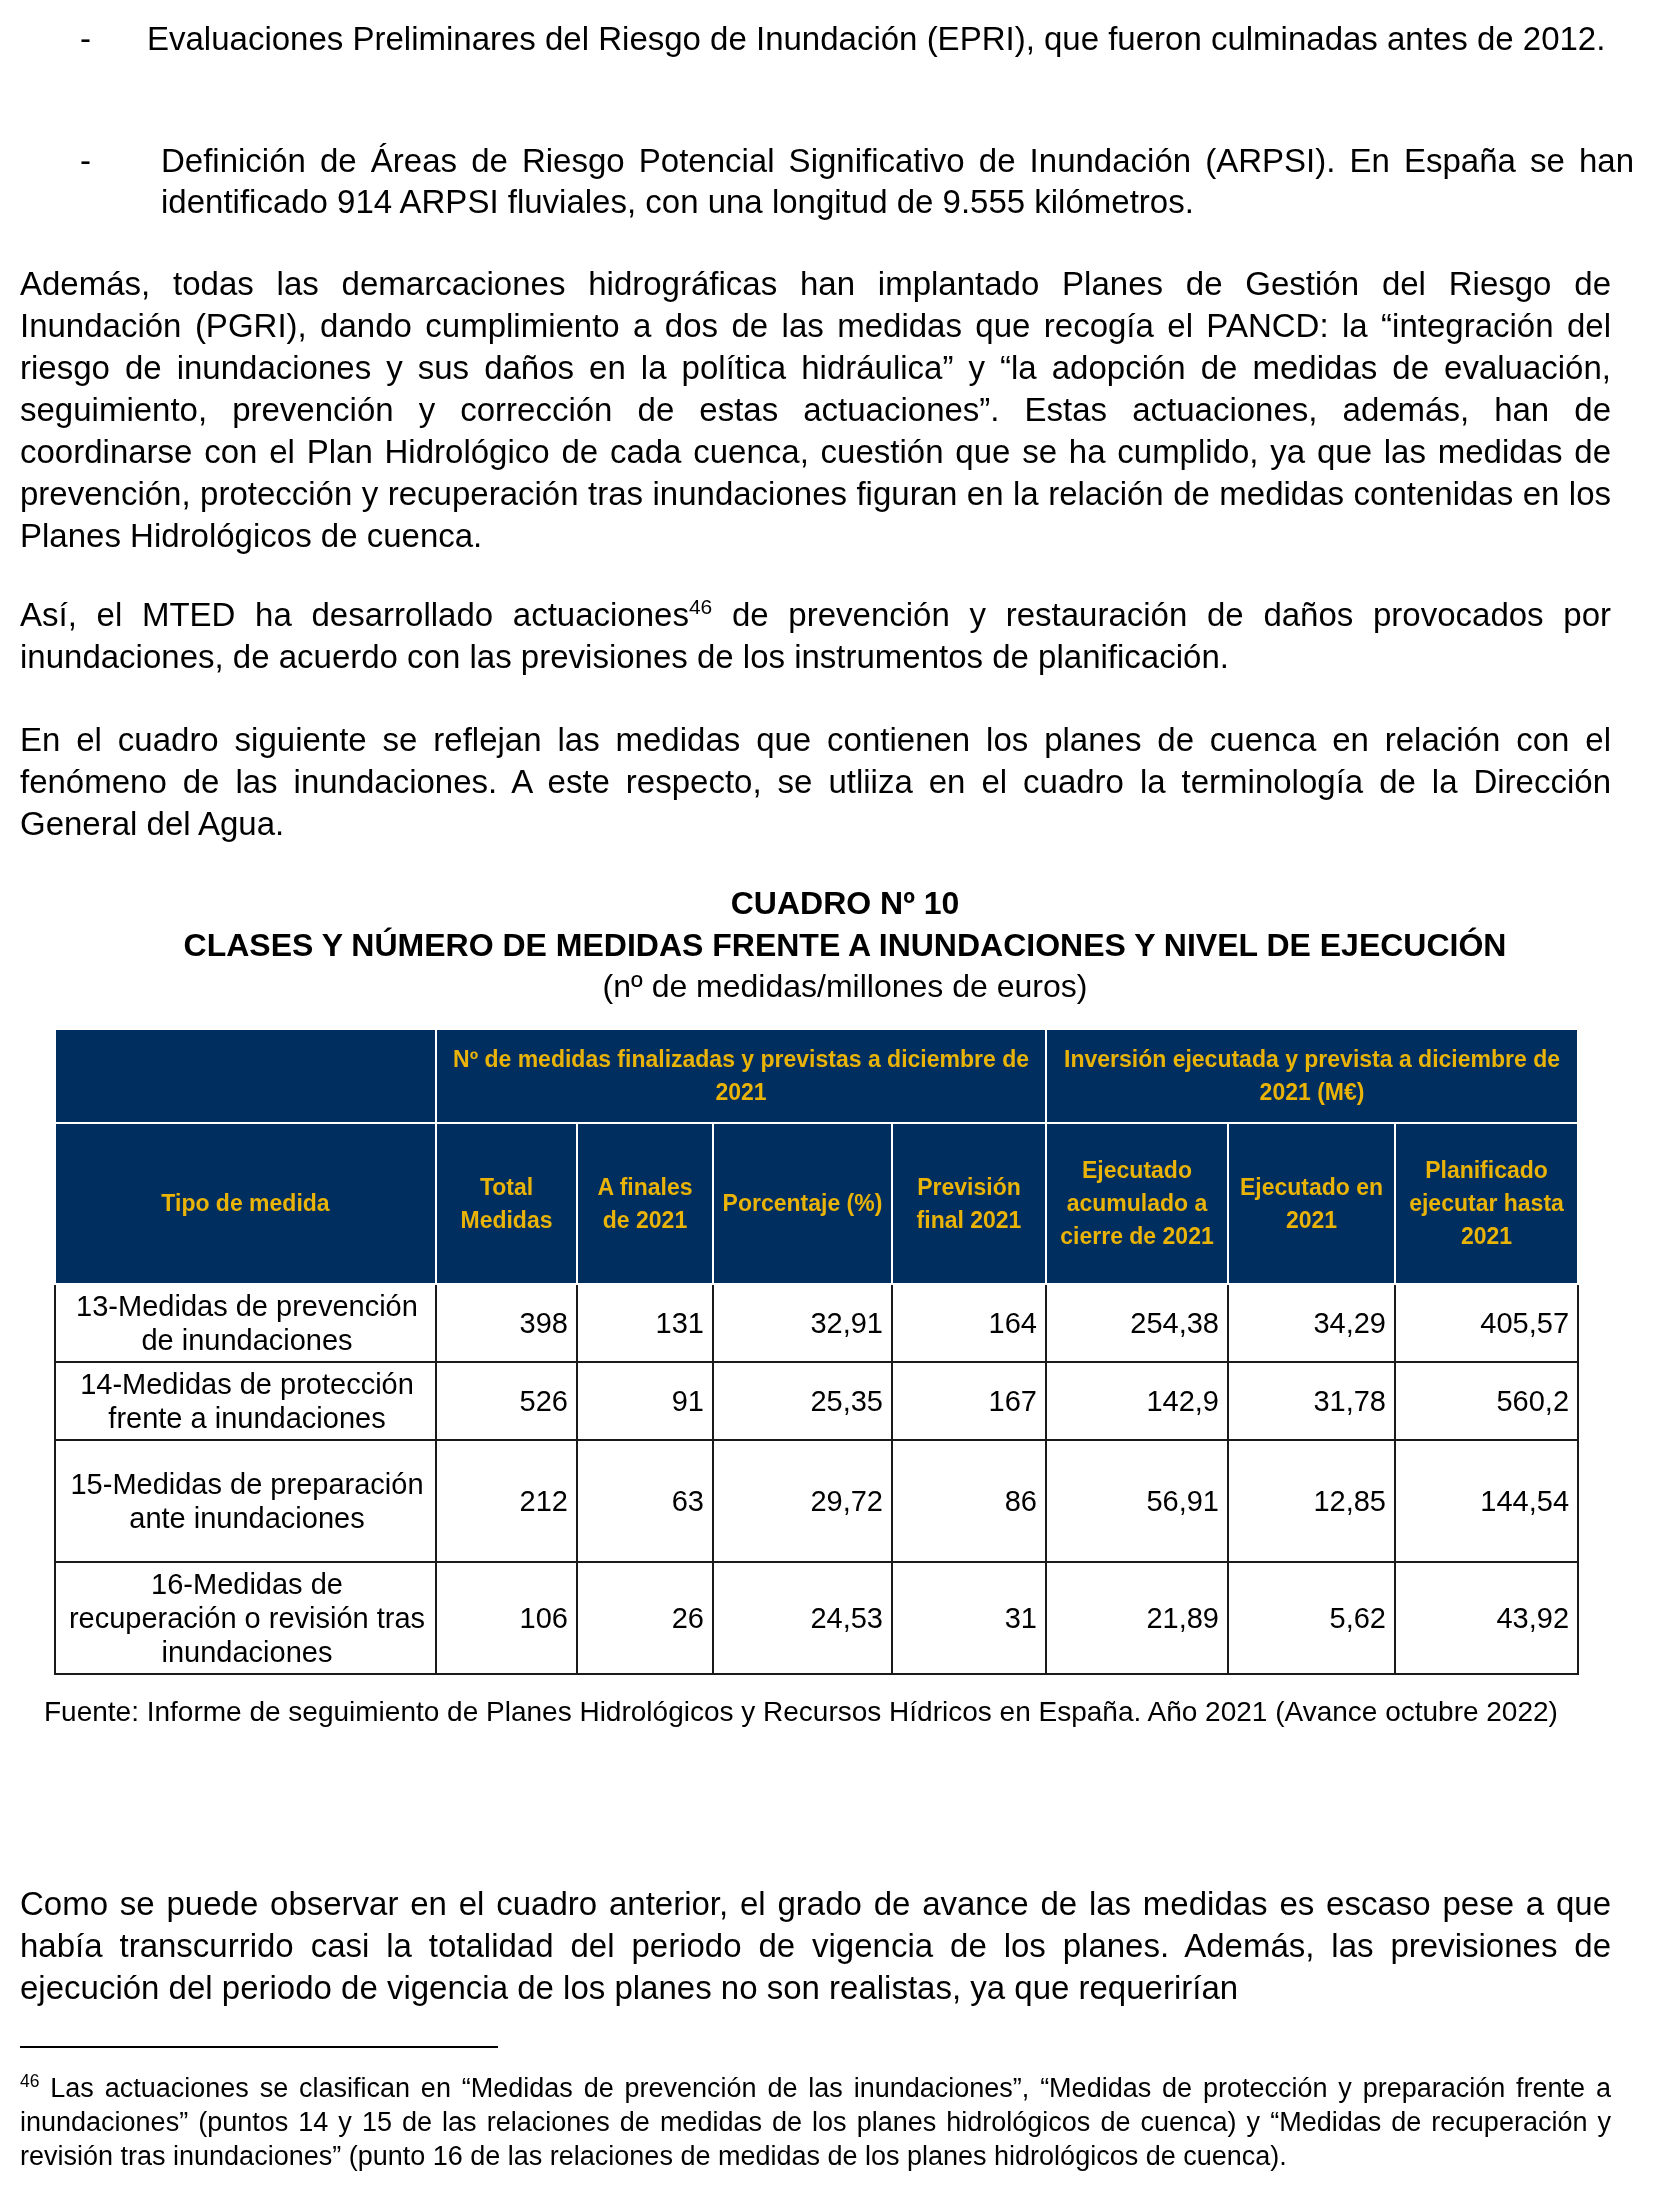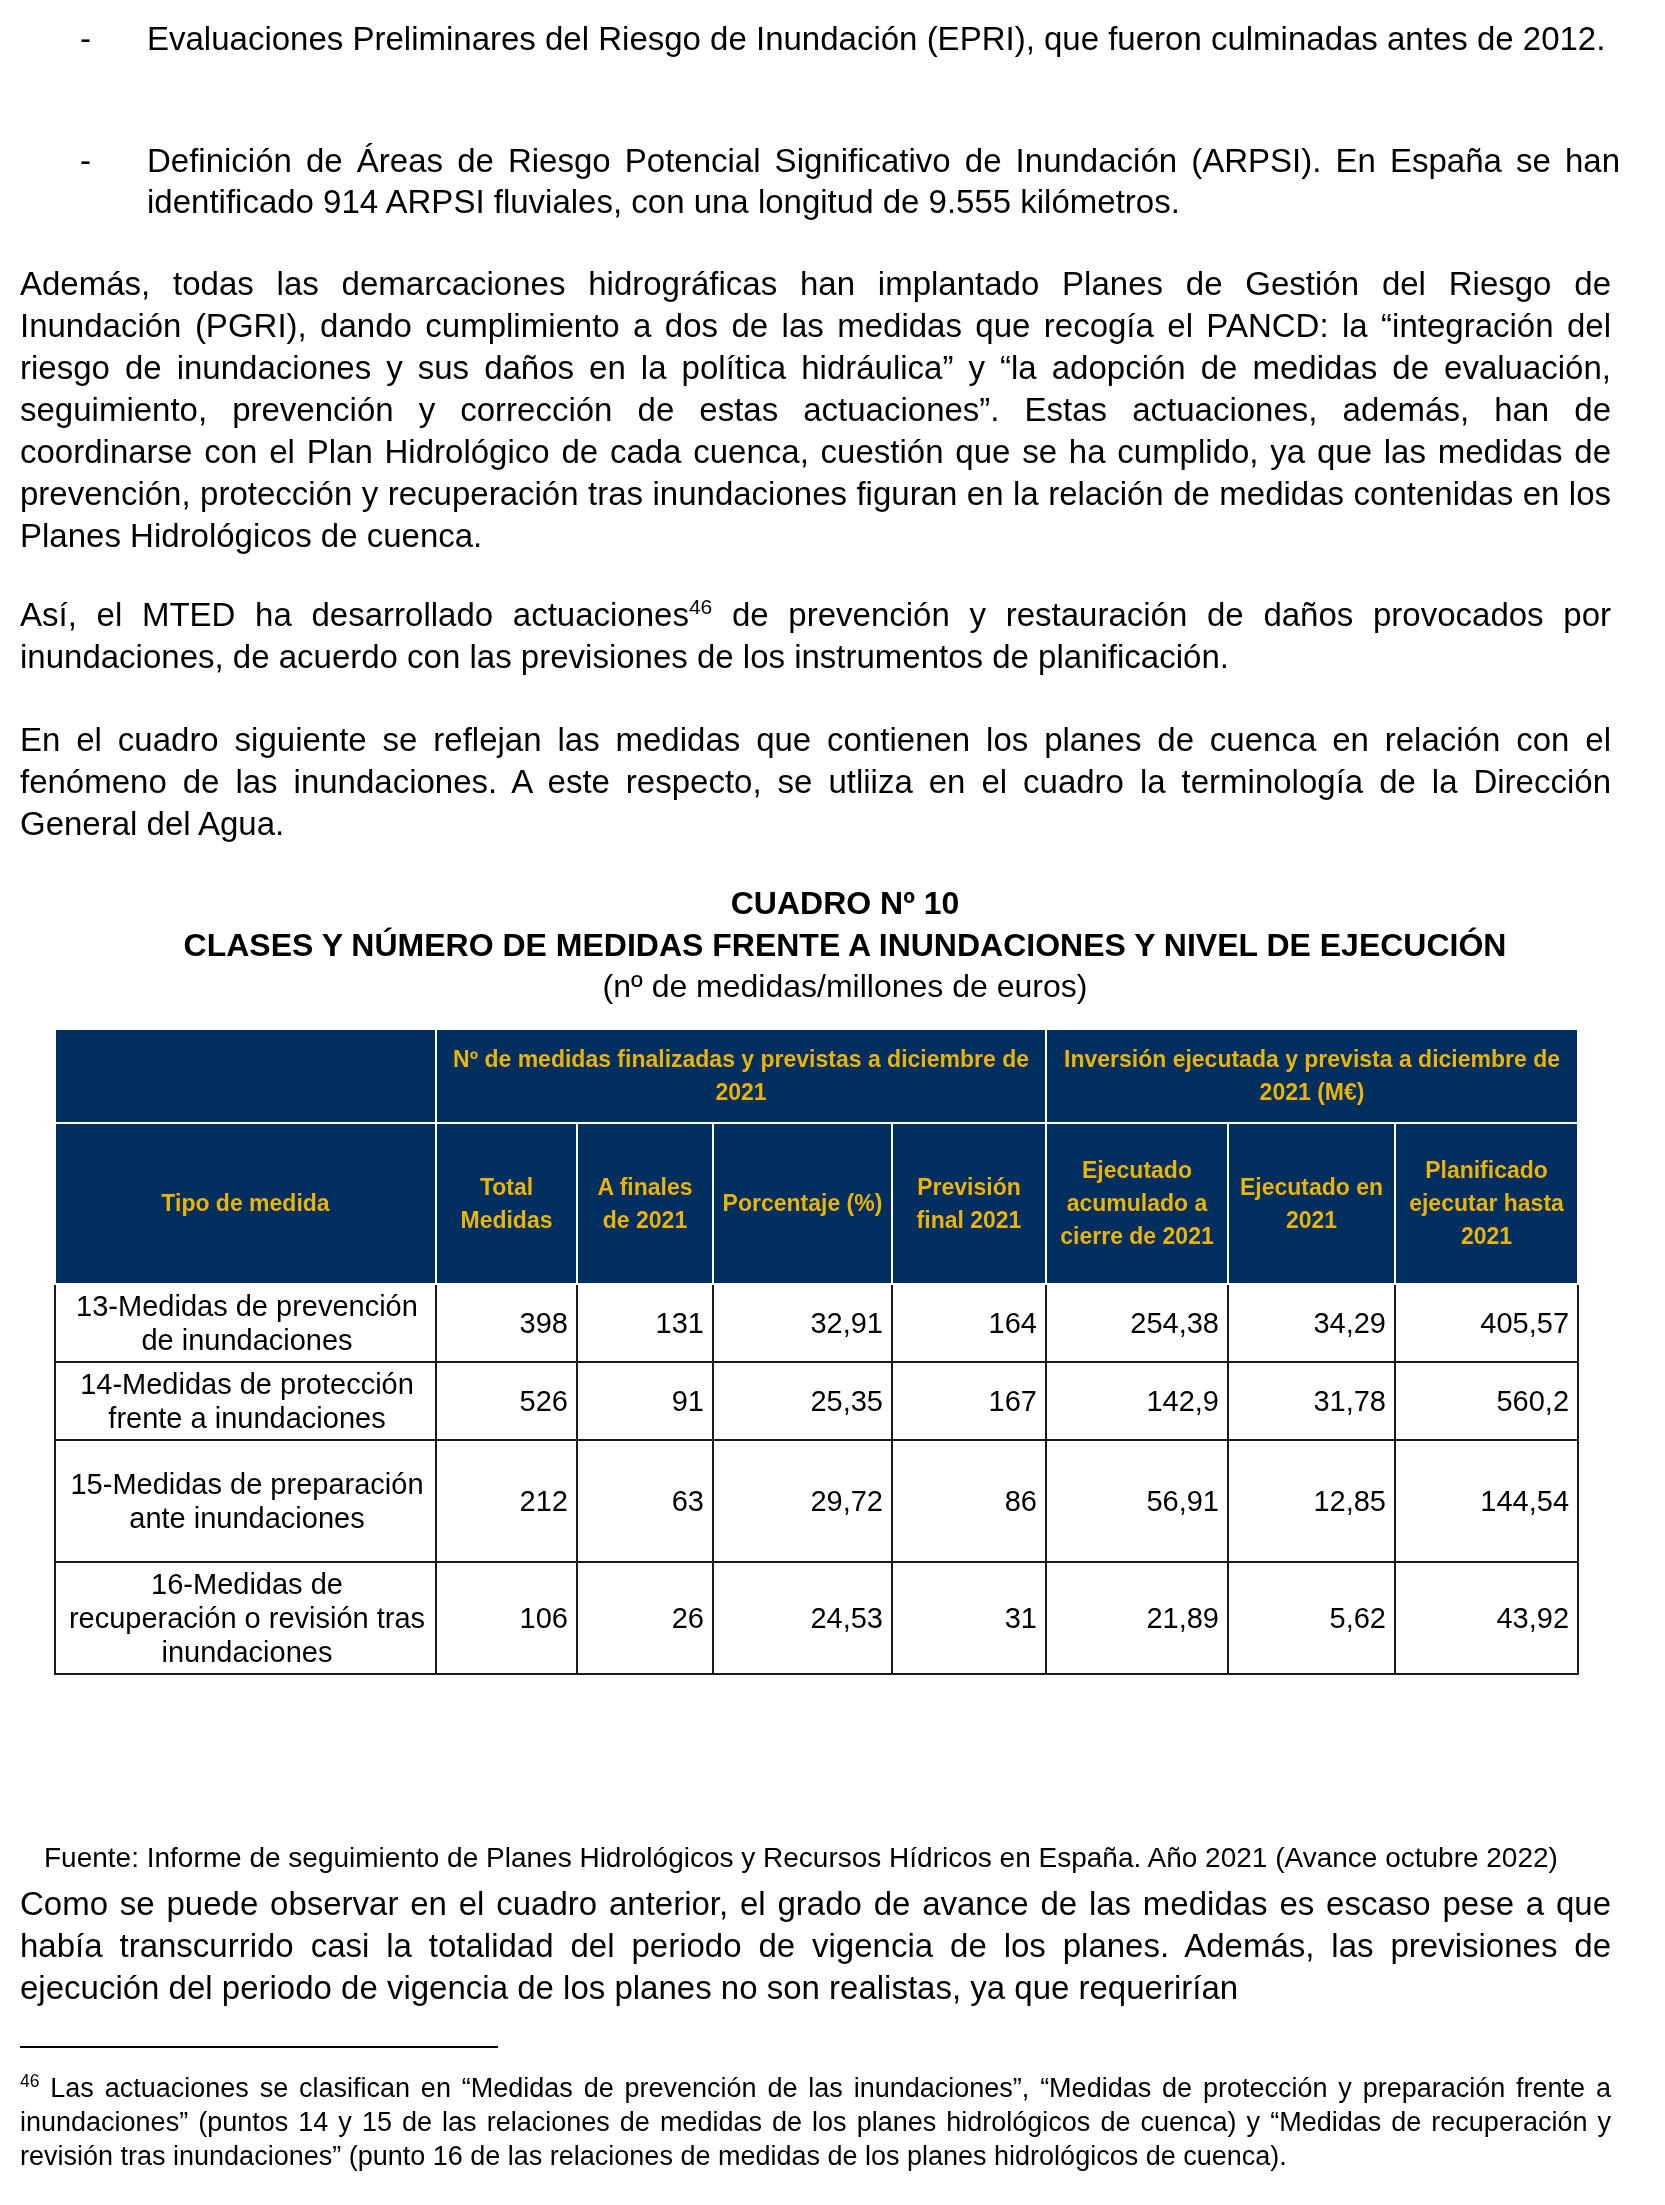--- a/index.html
+++ b/index.html
@@ -22,21 +22,21 @@
   .footnote { position:absolute; left:20px; width:1591px; font-size:27px; line-height:34px; text-align:justify; text-align-last:left; }
   .footnote sup { font-size:17.5px; vertical-align:super; line-height:0; }
 </style>
 </head>
 <body>
 
 <div>
   <span class="bullet-dash" style="top:17.5px">-</span>
   <div class="bullet-text" style="top:17.5px;width:1473px;">Evaluaciones Preliminares del Riesgo de Inundación (EPRI), que fueron culminadas antes de 2012.</div>
   <span class="bullet-dash" style="top:140px">-</span>
-  <div class="bullet-text" style="top:140px;width:1473px;">Definición de Áreas de Riesgo Potencial Significativo de Inundación (ARPSI). En España se han identificado 914 ARPSI fluviales, con una longitud de 9.555 kilómetros.</div>
+  <div class="bullet-text" style="top:140px;width:1473px;margin-left:14px;">Definición de Áreas de Riesgo Potencial Significativo de Inundación (ARPSI). En España se han identificado 914 ARPSI fluviales, con una longitud de 9.555 kilómetros.</div>
 </div>
 
 <div class="para" style="top:263px">Además, todas las demarcaciones hidrográficas han implantado Planes de Gestión del Riesgo de Inundación (PGRI), dando cumplimiento a dos de las medidas que recogía el PANCD: la “integración del riesgo de inundaciones y sus daños en la política hidráulica” y “la adopción de medidas de evaluación, seguimiento, prevención y corrección de estas actuaciones”. Estas actuaciones, además, han de coordinarse con el Plan Hidrológico de cada cuenca, cuestión que se ha cumplido, ya que las medidas de prevención, protección y recuperación tras inundaciones figuran en la relación de medidas contenidas en los Planes Hidrológicos de cuenca.</div>
 
 <div class="para" style="top:594px">
   <span>Así, el MTED ha desarrollado actuaciones</span><sup>46</sup><span> de prevención y restauración de daños provocados por inundaciones, de acuerdo con las previsiones de los instrumentos de planificación.</span>
 </div>
 
 <div class="para" style="top:719px">En el cuadro siguiente se reflejan las medidas que contienen los planes de cuenca en relación con el fenómeno de las inundaciones. A este respecto, se utliiza en el cuadro la terminología de la Dirección General del Agua.</div>
 
@@ -109,21 +109,21 @@
       <td class="num">26</td>
       <td class="num">24,53</td>
       <td class="num">31</td>
       <td class="num">21,89</td>
       <td class="num">5,62</td>
       <td class="num">43,92</td>
     </tr>
   </tbody>
 </table>
 
-<div class="source" style="top:1840px">Fuente: Informe de seguimiento de Planes Hidrológicos y Recursos Hídricos en España. Año 2021 (Avance octubre 2022)</div>
+<div class="source" style="top:1694px">Fuente: Informe de seguimiento de Planes Hidrológicos y Recursos Hídricos en España. Año 2021 (Avance octubre 2022)</div>
 
 <div class="para" style="top:1883px">Como se puede observar en el cuadro anterior, el grado de avance de las medidas es escaso pese a que había transcurrido casi la totalidad del periodo de vigencia de los planes. Además, las previsiones de ejecución del periodo de vigencia de los planes no son realistas, ya que requerirían</div>
 
 <div class="fn-rule"></div>
 <div class="footnote" style="top:2071px">
   <sup>46</sup><span> Las actuaciones se clasifican en “Medidas de prevención de las inundaciones”, “Medidas de protección y preparación frente a inundaciones” (puntos 14 y 15 de las relaciones de medidas de los planes hidrológicos de cuenca) y “Medidas de recuperación y revisión tras inundaciones” (punto 16 de las relaciones de medidas de los planes hidrológicos de cuenca).</span>
 </div>
 
 
 </body></html>

